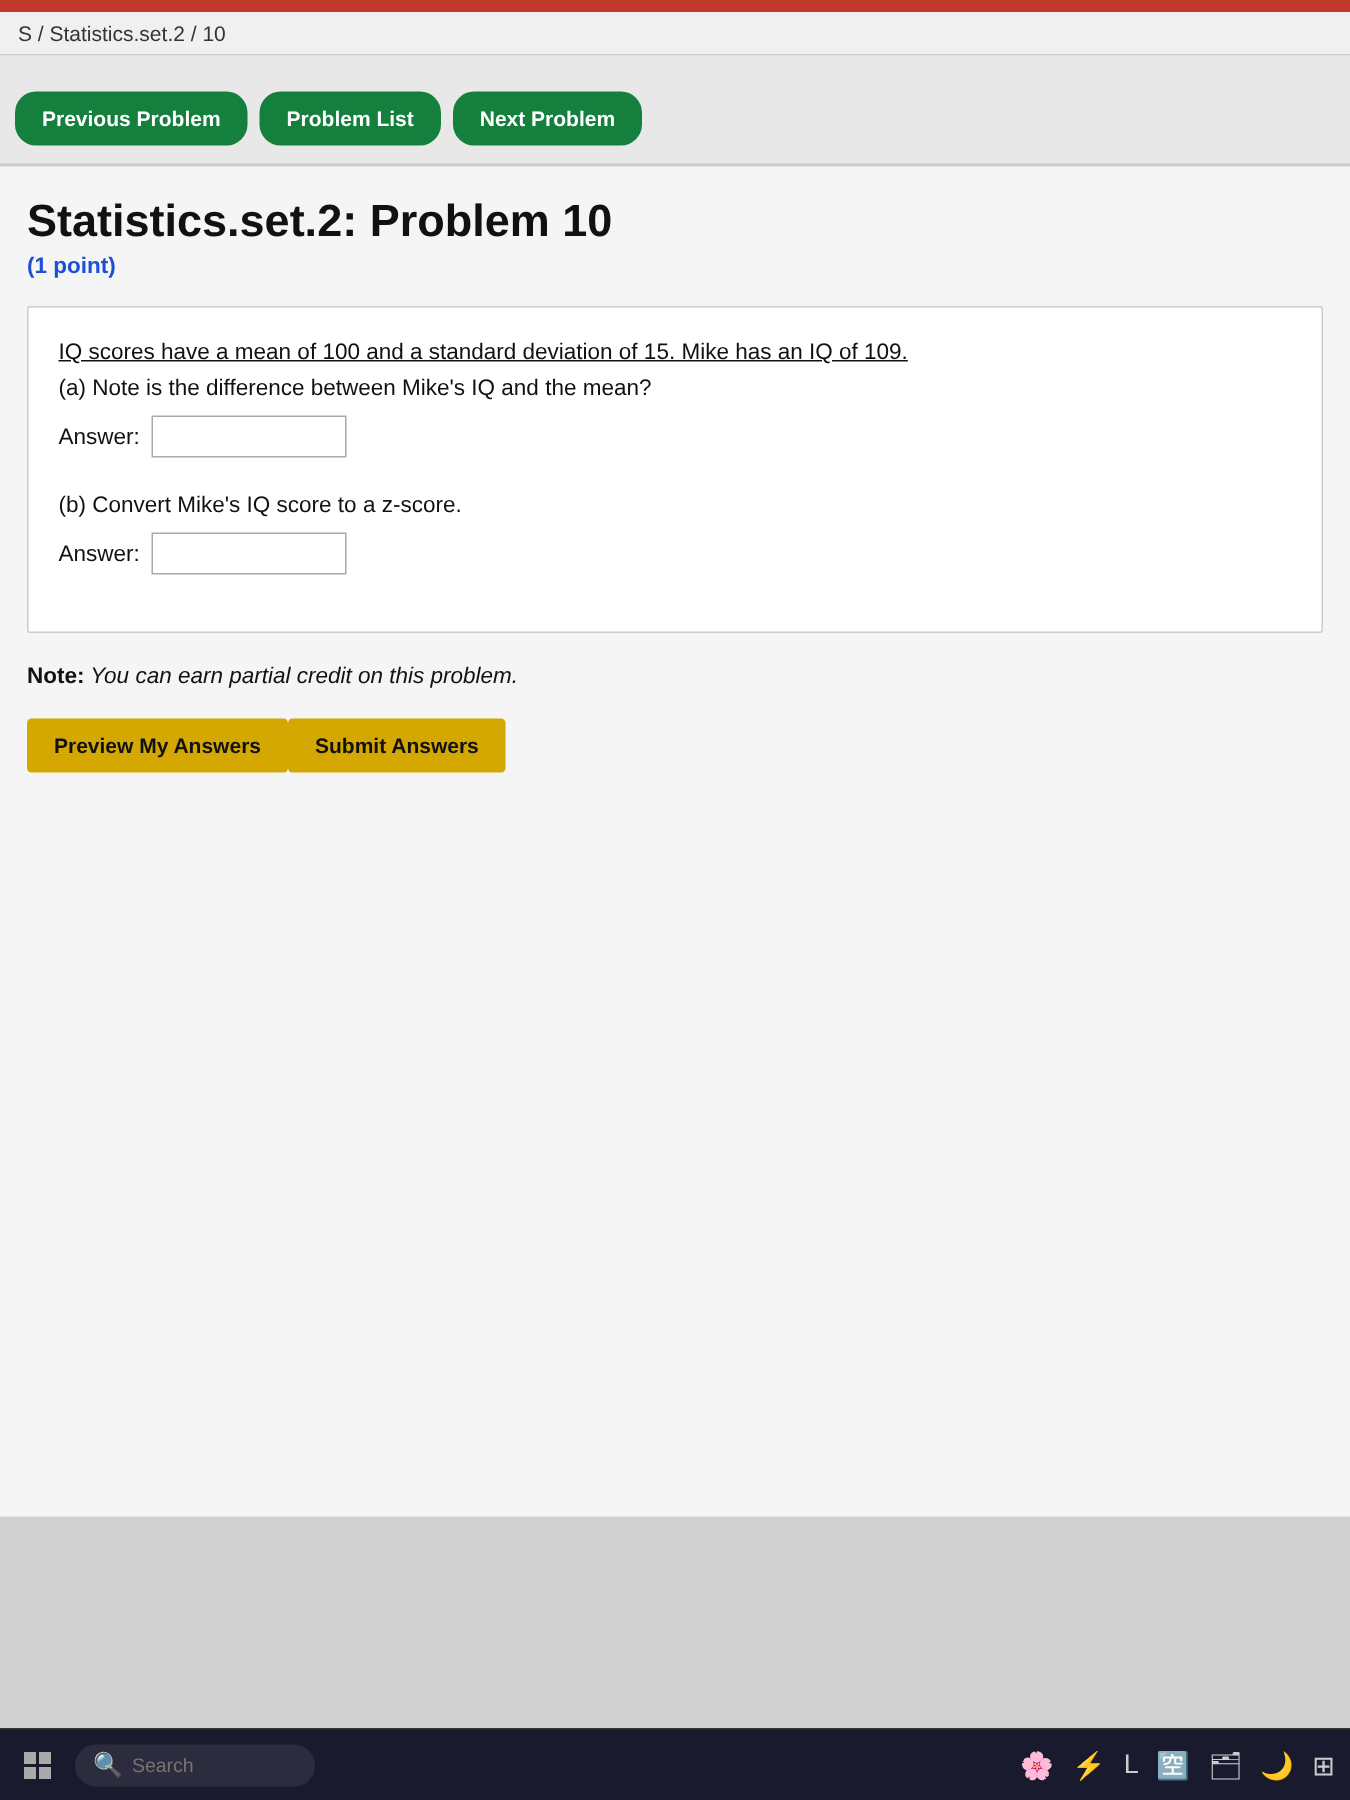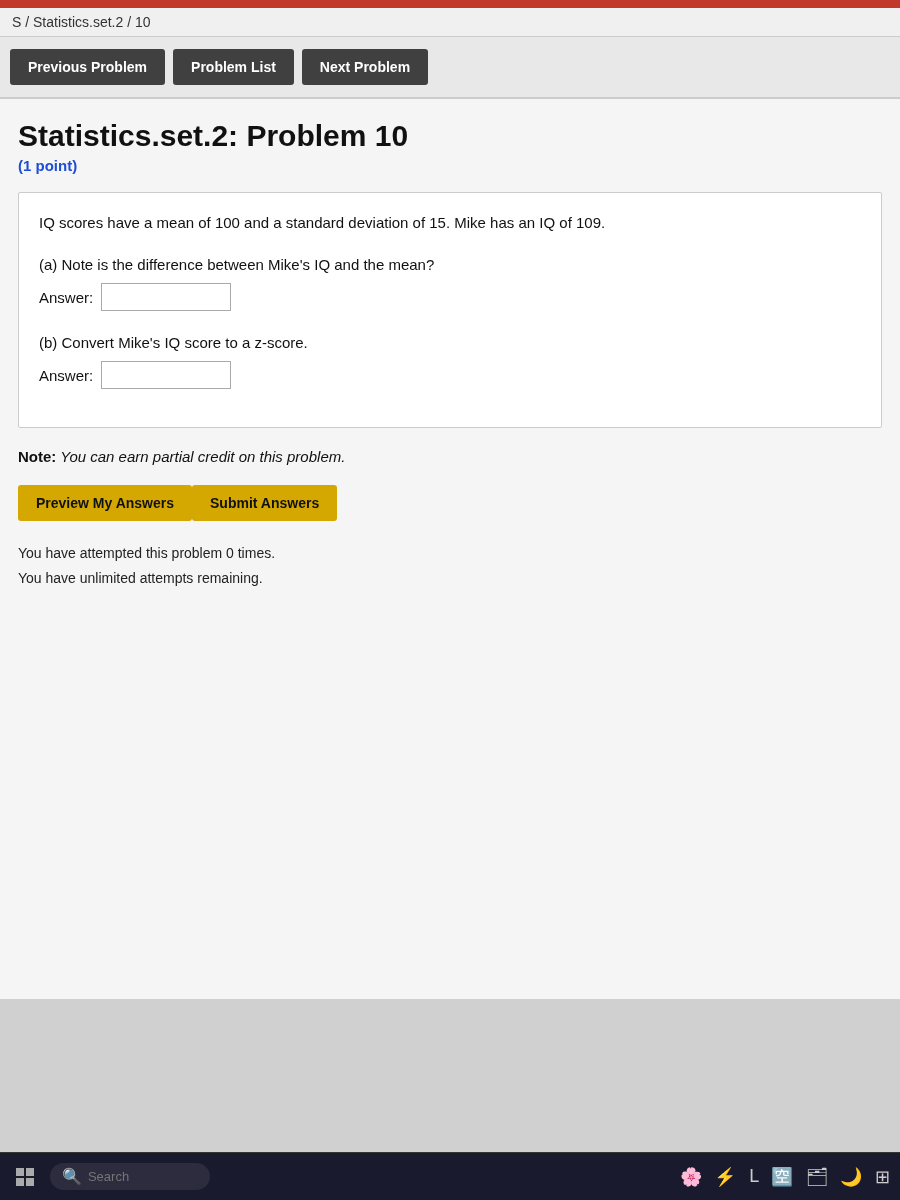--- a/index.html
+++ b/index.html
@@ -32,28 +32,29 @@
 
     .nav-buttons-bar {
       background-color: #e8e8e8;
       padding: 12px 10px;
       display: flex;
       gap: 8px;
       border-bottom: 2px solid #ccc;
     }
 
     .nav-btn {
-      background-color: #404040;
+      background-color: #15803d;
       color: white;
       border: none;
       padding: 10px 18px;
       font-size: 14px;
       font-weight: bold;
       cursor: pointer;
-      border-radius: 3px;
+      border-radius: 14px;
+      margin-top: 12px;
     }
 
     .main-content {
       background-color: #f5f5f5;
       padding: 20px 18px;
       min-height: 900px;
     }
 
     .problem-title {
       font-size: 30px;
@@ -73,22 +74,22 @@
       background-color: #fff;
       border: 1px solid #ccc;
       padding: 18px 20px;
       margin-bottom: 20px;
       border-radius: 2px;
     }
 
     .problem-statement {
       font-size: 15px;
       color: #111;
-      margin-bottom: 18px;
       line-height: 1.6;
+      text-decoration: underline;
     }
 
     .question-part {
       margin-bottom: 20px;
     }
 
     .question-label {
       font-size: 15px;
       color: #111;
       margin-bottom: 6px;
@@ -267,24 +268,20 @@
 
   <div class="note-section">
     <strong>Note:</strong><em> You can earn partial credit on this problem.</em>
   </div>
 
   <div class="action-buttons">
     <button class="action-btn">Preview My Answers</button>
     <button class="action-btn">Submit Answers</button>
   </div>
 
-  <div class="attempt-info">
-    <div>You have attempted this problem 0 times.</div>
-    <div>You have unlimited attempts remaining.</div>
-  </div>
 
 
 </div>
 
 <div class="taskbar">
   <div class="taskbar-start">
     <div></div>
       <div></div>
       <div></div>
       <div></div>

